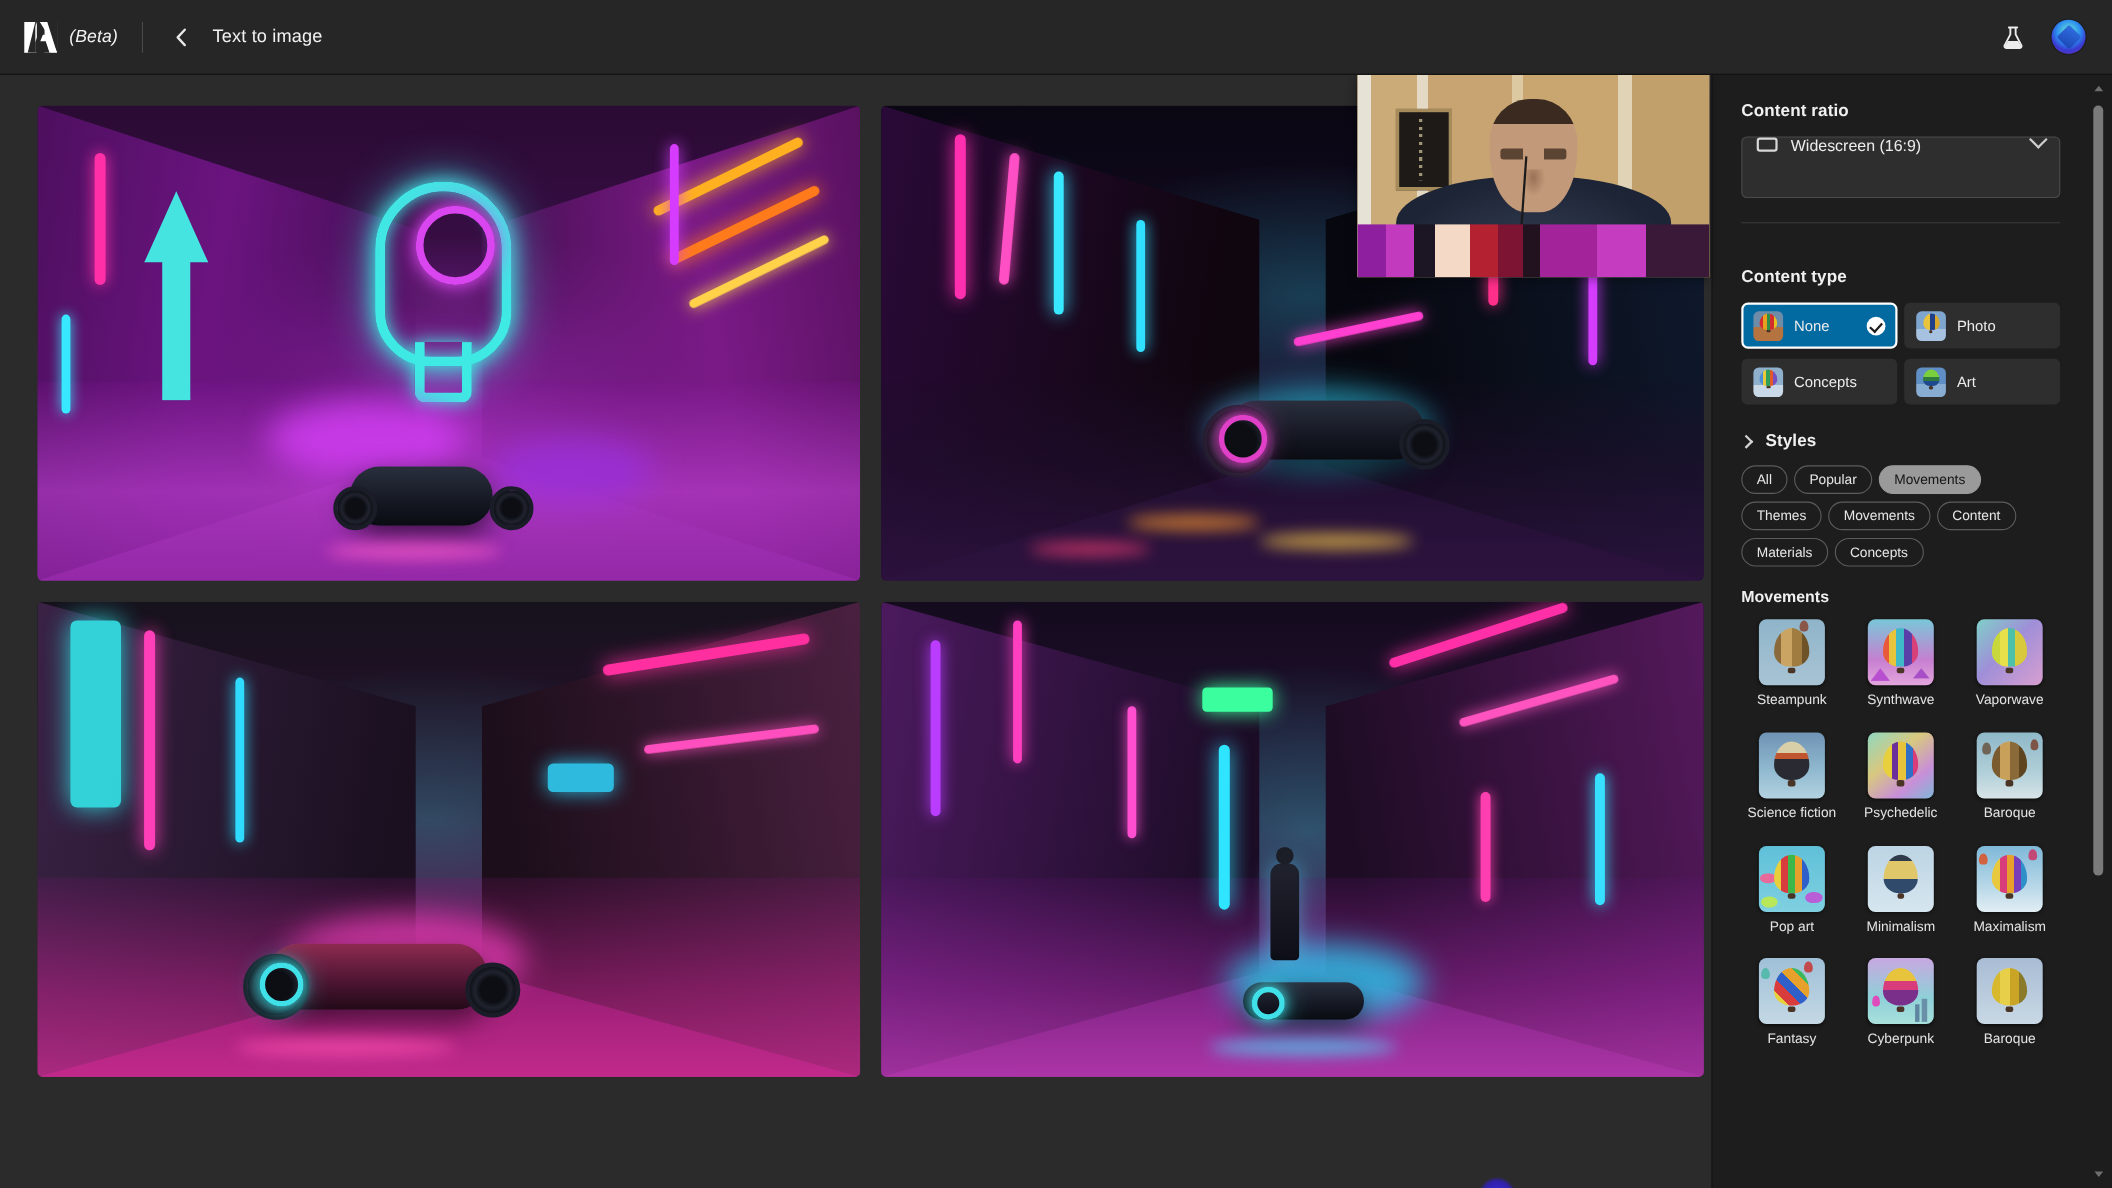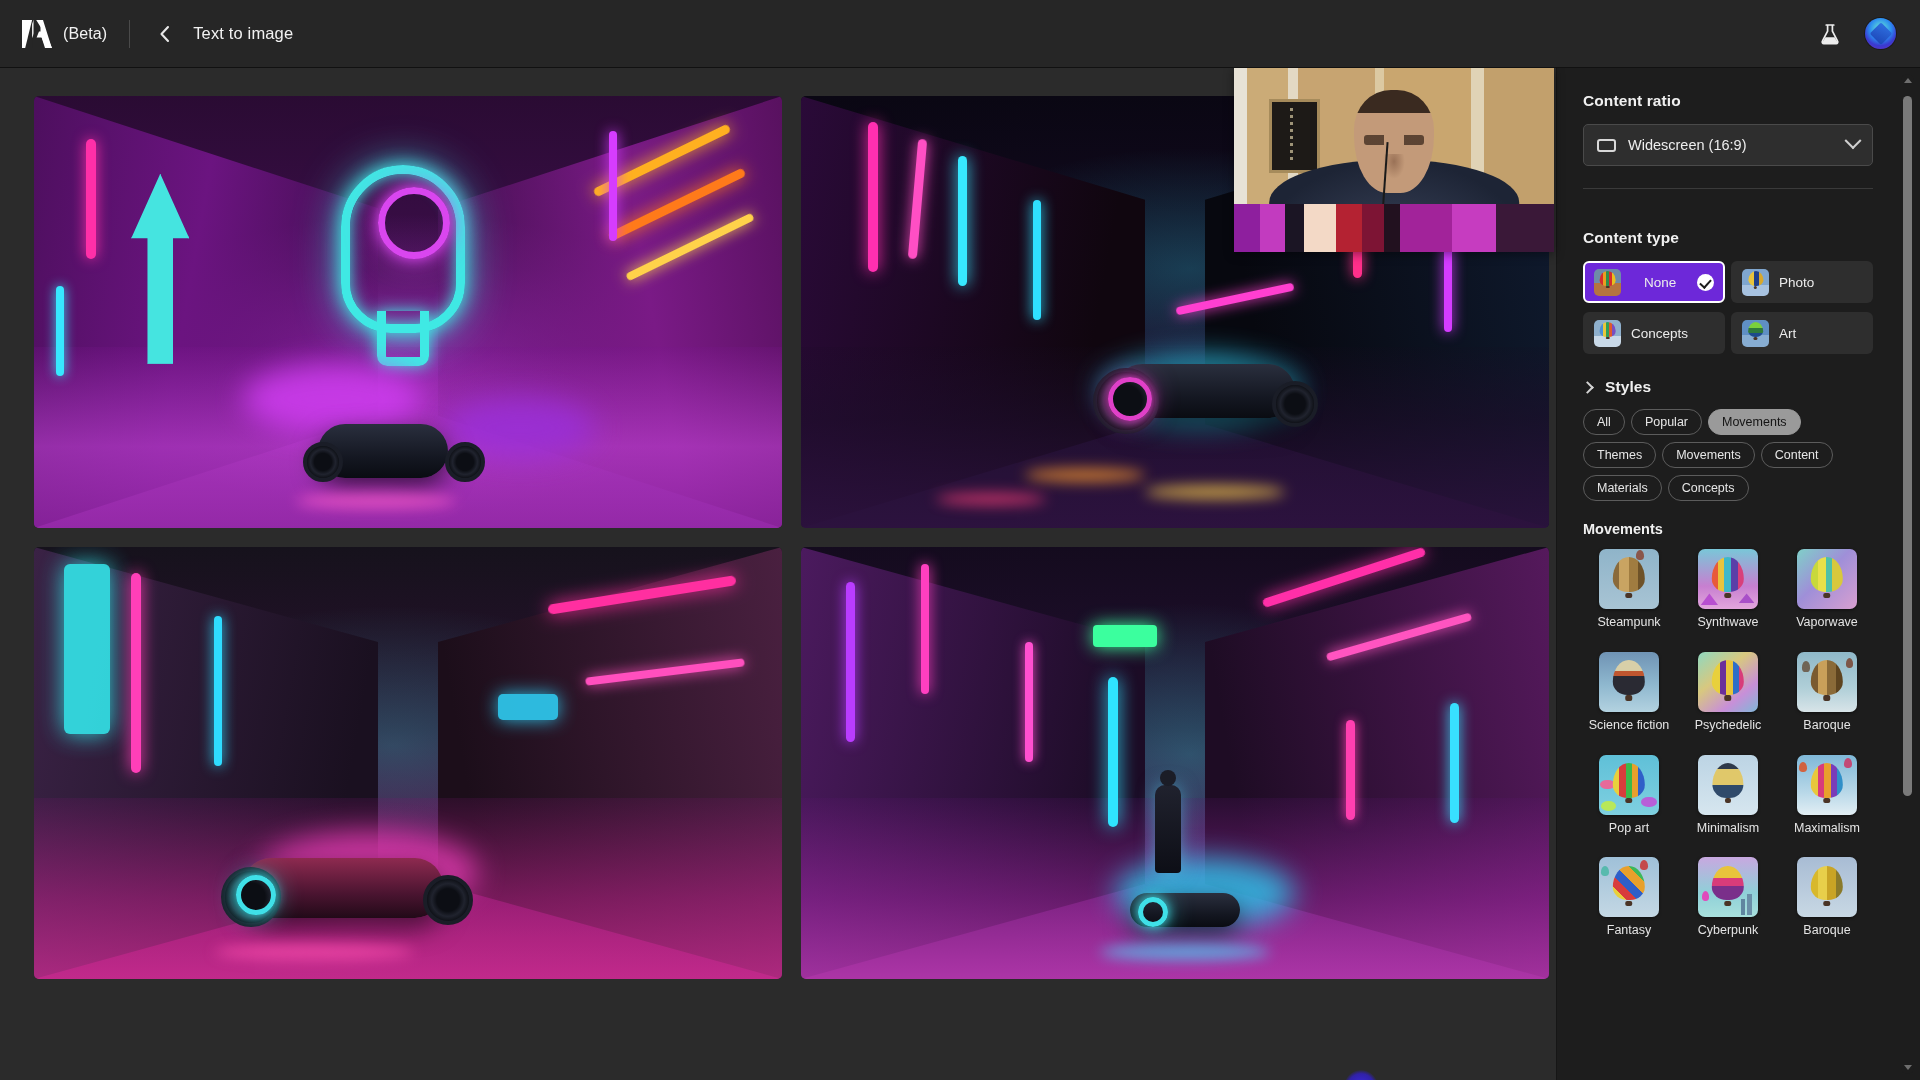--- a/index.html
+++ b/index.html
@@ -16,21 +16,21 @@
   
   .topbar {
     position: absolute; top: 0; left: 0; width: 1920px; height: 68px;
     background: #262626;
     border-bottom: 1px solid #111;
     display: flex; align-items: center;
     z-index: 40;
   }
   .tb-left { display: flex; align-items: center; gap: 0; padding-left: 22px; }
   .adobe-logo { width: 30px; height: 28px; display: block; }
-  .beta-label { font-size: 16px; color: #f2f2f2; margin-left: 11px; letter-spacing: .1px; }
+  .beta-label { font-size: 16px; color: #f2f2f2; margin-left: 11px; letter-spacing: .1px; font-style: italic; }
   .tb-divider { width: 1px; height: 28px; background: #4a4a4a; margin: 0 18px 0 22px; }
   .back-chevron {
     width: 34px; height: 34px; display: flex; align-items: center; justify-content: center;
     border-radius: 5px; cursor: pointer;
   }
   .tb-title { font-size: 16.5px; color: #f2f2f2; margin-left: 11px; letter-spacing: .15px; }
   .tb-right { margin-left: auto; display: flex; align-items: center; gap: 18px; padding-right: 24px; }
   .flask-btn { width: 34px; height: 34px; display: flex; align-items:center; justify-content:center; border-radius: 5px; cursor: pointer; }
   .avatar {
     width: 31px; height: 31px; border-radius: 50%;
@@ -237,42 +237,42 @@
     width: 364px; height: 1012px;
     background: #1d1d1d;
     border-left: 1px solid #161616;
     overflow: hidden;
     z-index: 20;
   }
   .sb-inner { position:absolute; left:0; top:0; width: 348px; padding: 24px 26px 40px 26px; }
   .sb-h { font-size: 15.5px; font-weight: bold; color:#f0f0f0; letter-spacing:.1px; }
 
   .ratio-select {
-    margin-top: 14px; height: 42px; width: 290px;
+    margin-top: 14px; height: 56px; width: 290px;
     background: #2e2e2e; border: 1px solid #4a4a4a; border-radius: 5px;
-    display:flex; align-items:center; padding: 0 13px; cursor: pointer;
+    display:flex; align-items:flex-start; padding: 0 13px; cursor: pointer;
     font-size: 14.5px; color:#ededed;
   }
   .ratio-icon {
     width: 19px; height: 13px; border:2px solid #d8d8d8; border-radius:3px; margin-right:12px; flex:none;
   }
   .chev-dn { margin-left:auto; width:12px; height:12px; border-right:2px solid #cfcfcf; border-bottom:2px solid #cfcfcf; transform: rotate(45deg) translate(-3px,-3px); }
 
   .sb-sep { margin-top:22px; width:290px; height:1px; background:#3a3a3a; }
 
   .ct-grid {
     margin-top: 14px; width: 290px;
     display:grid; grid-template-columns: 142px 142px; gap: 9px 6px;
   }
   .ct-card {
     height: 42px; background:#2e2e2e; border-radius:6px;
     display:flex; align-items:center; padding: 0 9px; cursor:pointer;
     border: 2px solid transparent; font-size:13.5px; color:#ececec;
   }
-  .ct-card.selected { border-color:#ffffff; background:#6d28d9;gap:13px; }
+  .ct-card.selected { border-color:#ffffff; background:#0369a1; }
   .ct-thumb { width:27px; height:27px; border-radius:5px; margin-right:10px; flex:none; overflow:hidden; position:relative; }
   .ct-check { margin-left:auto; width:17px; height:17px; border-radius:50%; background:#fff; position:relative; flex:none; }
   .ct-check::after{ content:''; position:absolute; left:5px; top:3.5px; width:5px; height:9px;
      border-right:2px solid #1d1d1d; border-bottom:2px solid #1d1d1d; transform: rotate(42deg); }
 
   .styles-head { margin-top: 24px; display:flex; align-items:center; cursor:pointer; }
   .chev-rt { width:9px; height:9px; border-right:2px solid #d4d4d4; border-top:2px solid #d4d4d4;
      transform: rotate(45deg); margin-right: 13px; }
 
   .chips { margin-top: 13px; width: 290px; display:flex; flex-wrap:wrap; gap:7px 6px; }

